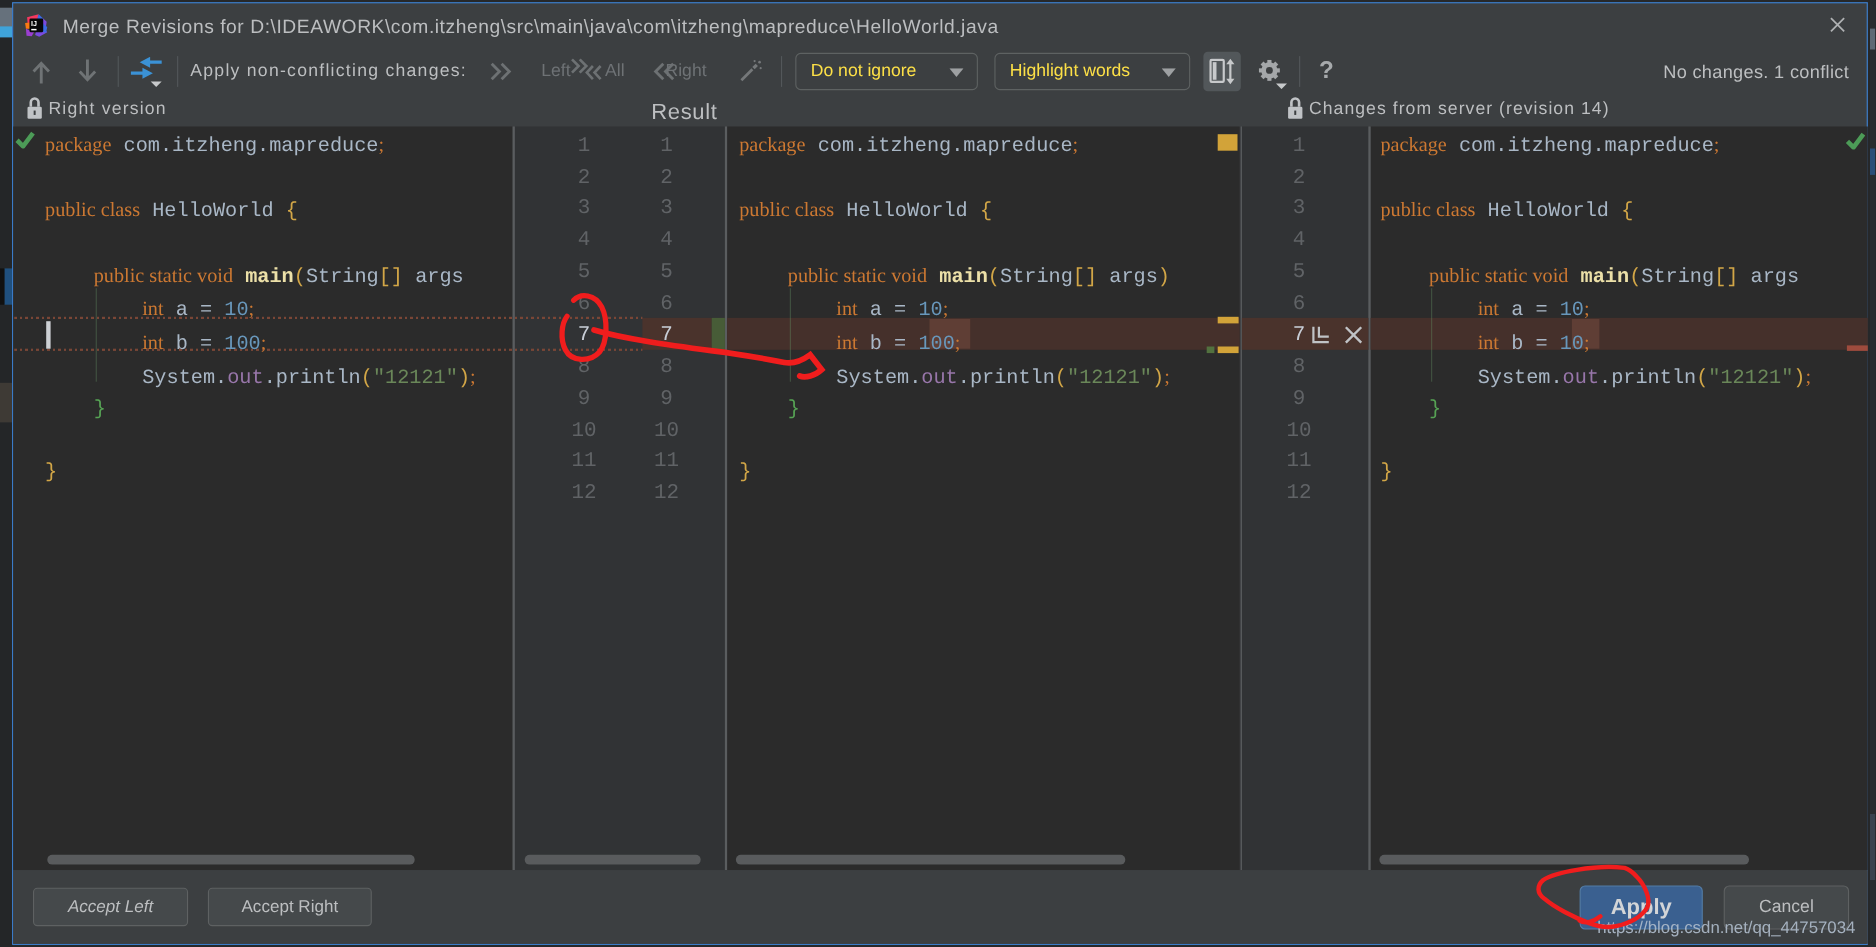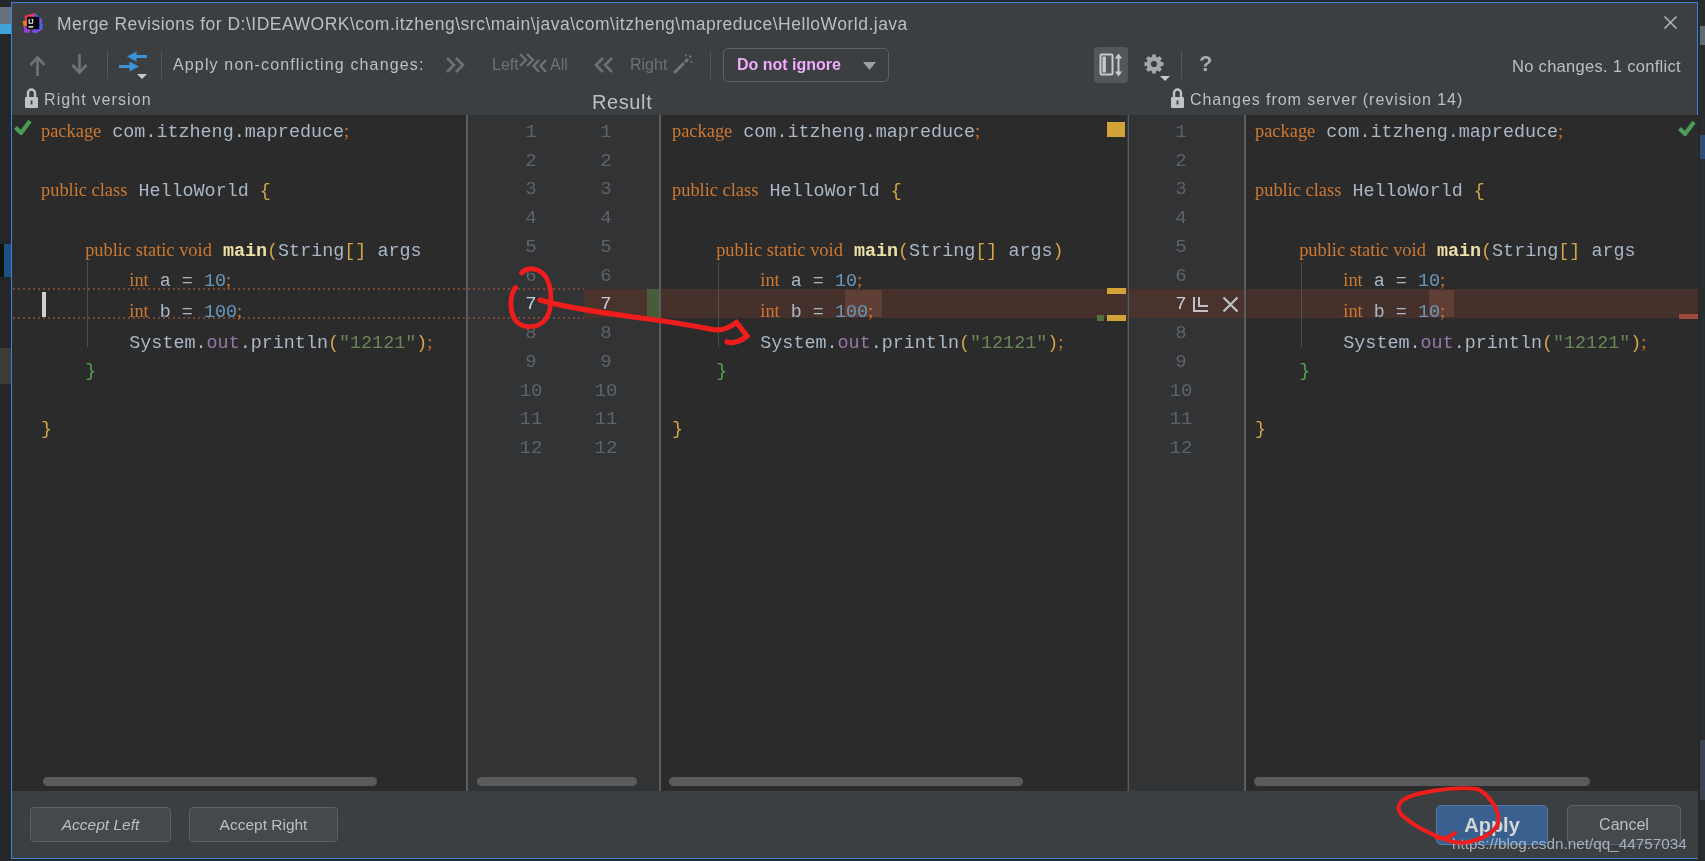--- a/index.html
+++ b/index.html
@@ -5,21 +5,21 @@
   #page{position:relative;width:1705px;height:861px;overflow:hidden;background:#26282a;
         font-family:"Liberation Sans",sans-serif;}
   .abs{position:absolute;}
   
   #dlg{position:absolute;left:11px;top:2px;width:1687px;height:857px;
        border:1.5px solid #3b82d6;background:#3c3f41;box-sizing:border-box;}
   .vsep{position:absolute;width:1px;background:#53575a;}
   .ui{color:#bdbfc1;font-size:16px;}
   .dis{color:#6e7275;}
   .combo{position:absolute;height:34px;border:1px solid #5e6262;border-radius:5px;
-         box-sizing:border-box;color:#f0abfc;font-size:16px;line-height:32px;font-weight:bold;}
+         box-sizing:border-box;color:#fde047;font-size:16px;line-height:32px;}
   
   .divider{position:absolute;top:114.6px;width:1.5px;height:676px;background:#5a5d5f;}
   pre{margin:0;font-family:"Liberation Mono",monospace;}
   .code{position:absolute;font-size:18.4px;line-height:28.73px;white-space:pre;}
   .k{color:#cc7832;font-family:Liberation Serif, serif;} .d{color:#a9b7c6;} .n{color:#6897bb;} .s{color:#6a8759;}
   .f{color:#9876aa;} .m{color:#ece0a8;font-weight:bold;}
   .y{color:#d2a647;} .g{color:#56a254;}
   .nums{position:absolute;font-family:"Liberation Mono",monospace;font-size:19px;
         line-height:28.73px;color:#606366;text-align:center;width:60px;white-space:pre;}
   .hl7{color:#c7cdd6;}
@@ -80,31 +80,37 @@
   </svg>
   <div class="abs dis" style="left:472px;top:56px;font-size:16px;margin-left:20px;">Left</div>
   <svg class="abs" style="left:518px;top:53px;" width="30" height="21" viewBox="0 0 30 21">
     <path d="M2,1 L8,7 L2,13 M9,1 L15,7 L9,13" stroke="#6d7173" stroke-width="2.4" fill="none"></path>
     <path d="M21,7 L15.5,13 L21,19 M28,7 L22.5,13 L28,19" stroke="#6d7173" stroke-width="2.4" fill="none"></path>
   </svg>
   <div class="abs dis" style="left:550px;top:56px;font-size:16px;">All</div>
   <svg class="abs" style="left:591px;top:56px;" width="24" height="18" viewBox="0 0 24 18">
     <path d="M12,2 L5,9 L12,16 M21,2 L14,9 L21,16" stroke="#6d7173" stroke-width="2.6" fill="none"></path>
   </svg>
-  <div class="abs dis" style="left:605px;top:56px;font-size:16px;margin-left:25px;">Right</div>
+  <div class="abs dis" style="left:605px;top:56px;font-size:16px;">Right</div>
   <svg class="abs" style="left:671px;top:54px;" width="22" height="22" viewBox="0 0 22 22">
     <path d="M3,19 L13,9" stroke="#75787a" stroke-width="2.5"></path>
     <path d="M14,8 L17,5" stroke="#75787a" stroke-width="3"></path>
     <circle cx="19.5" cy="2.5" r="1.2" fill="#75787a"></circle>
       <circle cx="15" cy="1.5" r="1" fill="#75787a"></circle>
     <circle cx="20.5" cy="8" r="1" fill="#75787a"></circle>
   </svg>
   <div class="vsep" style="left:710px;top:51px;height:28px;"></div>
   <div class="combo" style="left:723px;top:48px;width:166px;">
     <span style="margin-left:13px;">Do not ignore</span>
+    <svg style="position:absolute;right:12px;top:13px;" width="13" height="9" viewBox="0 0 13 9">
+        <polygon points="0,0 13,0 6.5,8" fill="#9da0a2"></polygon>
+      </svg>
+  </div>
+  <div class="combo" style="left:904px;top:48px;width:178px;">
+    <span style="margin-left:13px;">Highlight words</span>
     <svg style="position:absolute;right:12px;top:13px;" width="13" height="9" viewBox="0 0 13 9">
         <polygon points="0,0 13,0 6.5,8" fill="#9da0a2"></polygon>
       </svg>
   </div>
   <div class="abs" style="left:1094px;top:47px;width:34px;height:36px;background:#52575a;border-radius:4px;"></div>
   <svg class="abs" style="left:1099px;top:53px;" width="25" height="24" viewBox="0 0 25 24">
     <rect x="1.5" y="1.5" width="12" height="20" rx="1" fill="none" stroke="#c7c9cb" stroke-width="2"></rect>
     <rect x="3.5" y="3.5" width="3.4" height="16" fill="#c7c9cb"></rect>
     <path d="M19.5,4 L19.5,20" stroke="#c7c9cb" stroke-width="2"></path>
     <polygon points="19.5,0.5 15.8,5.5 23.2,5.5" fill="#c7c9cb"></polygon>

